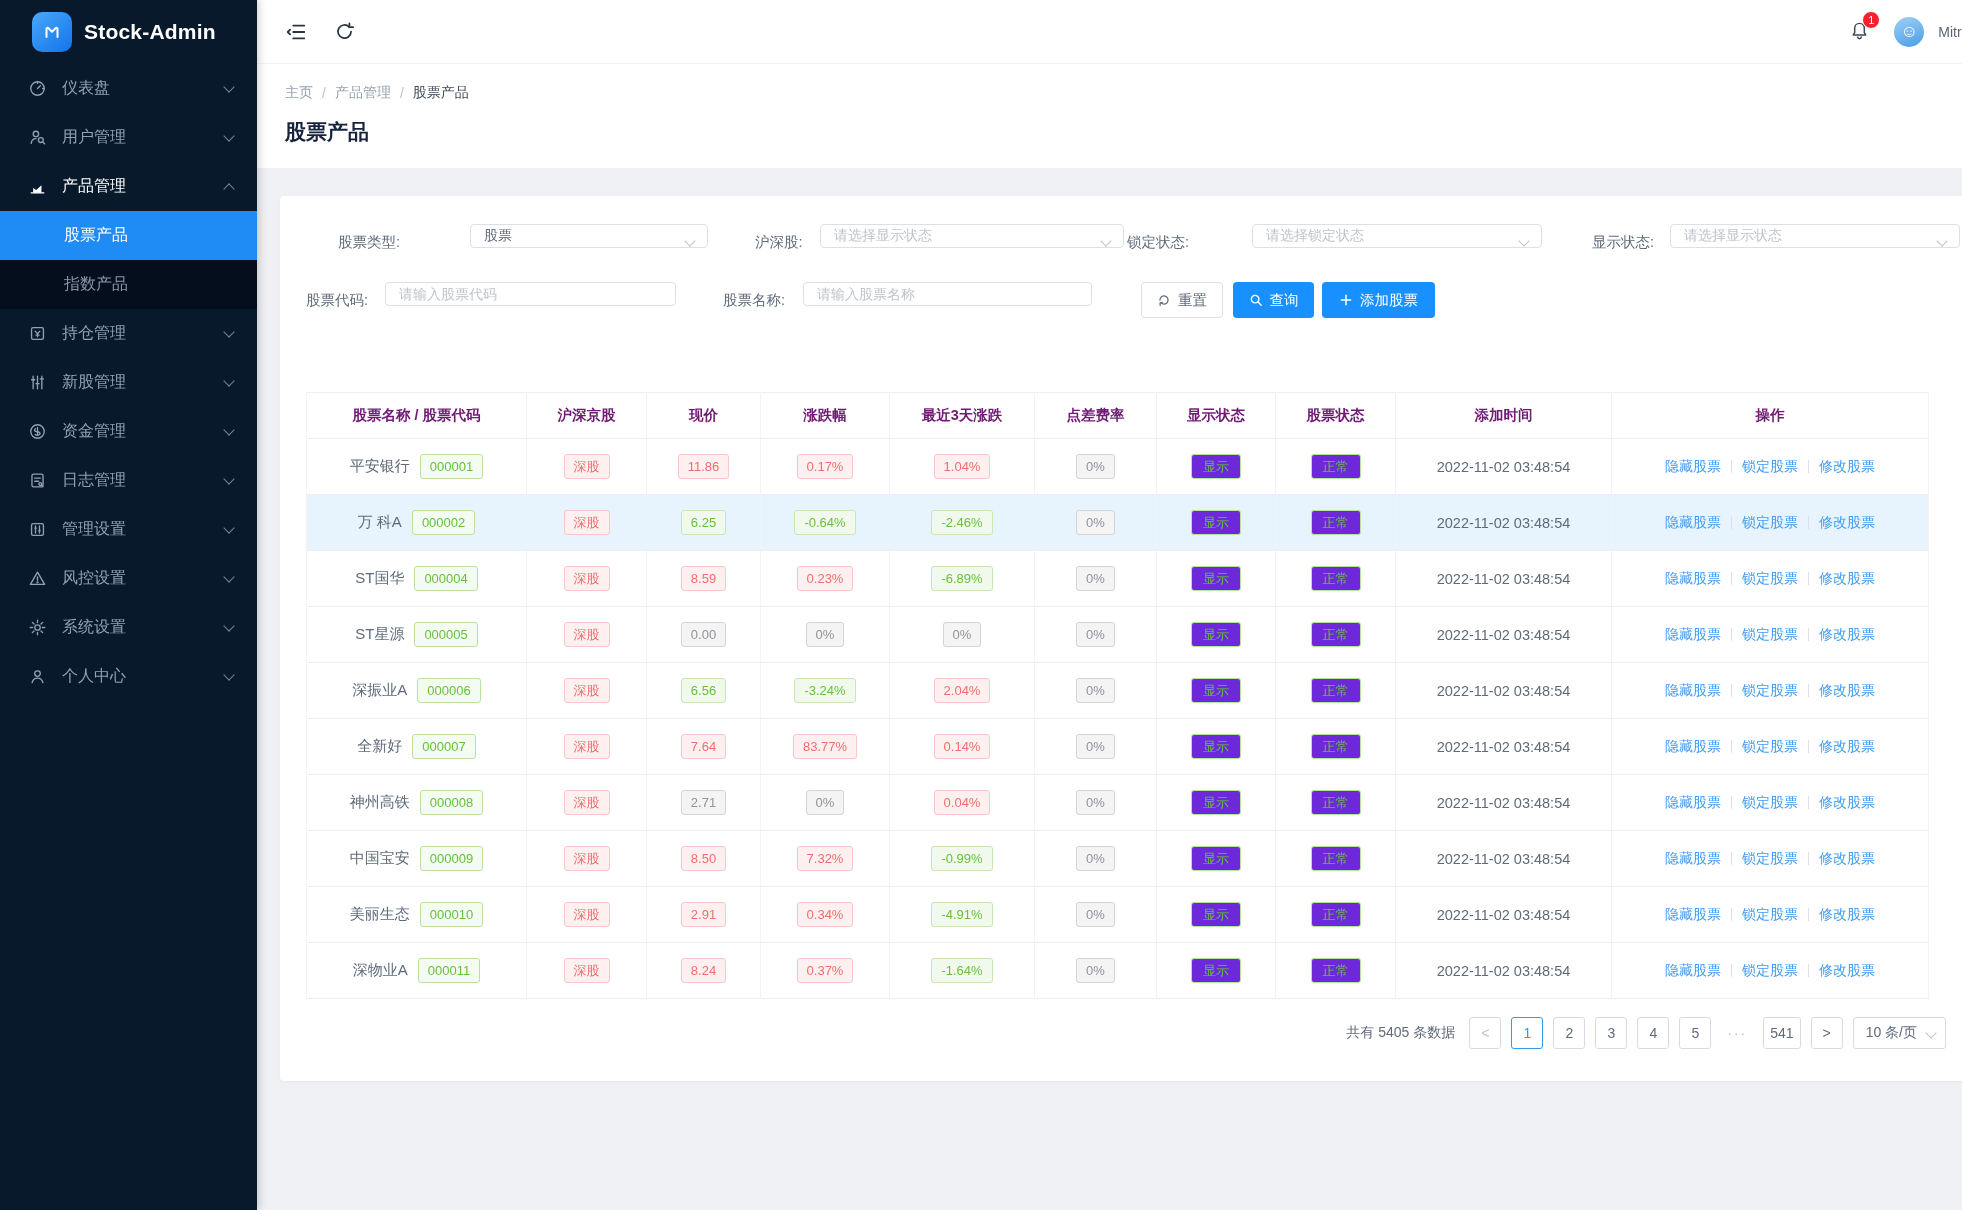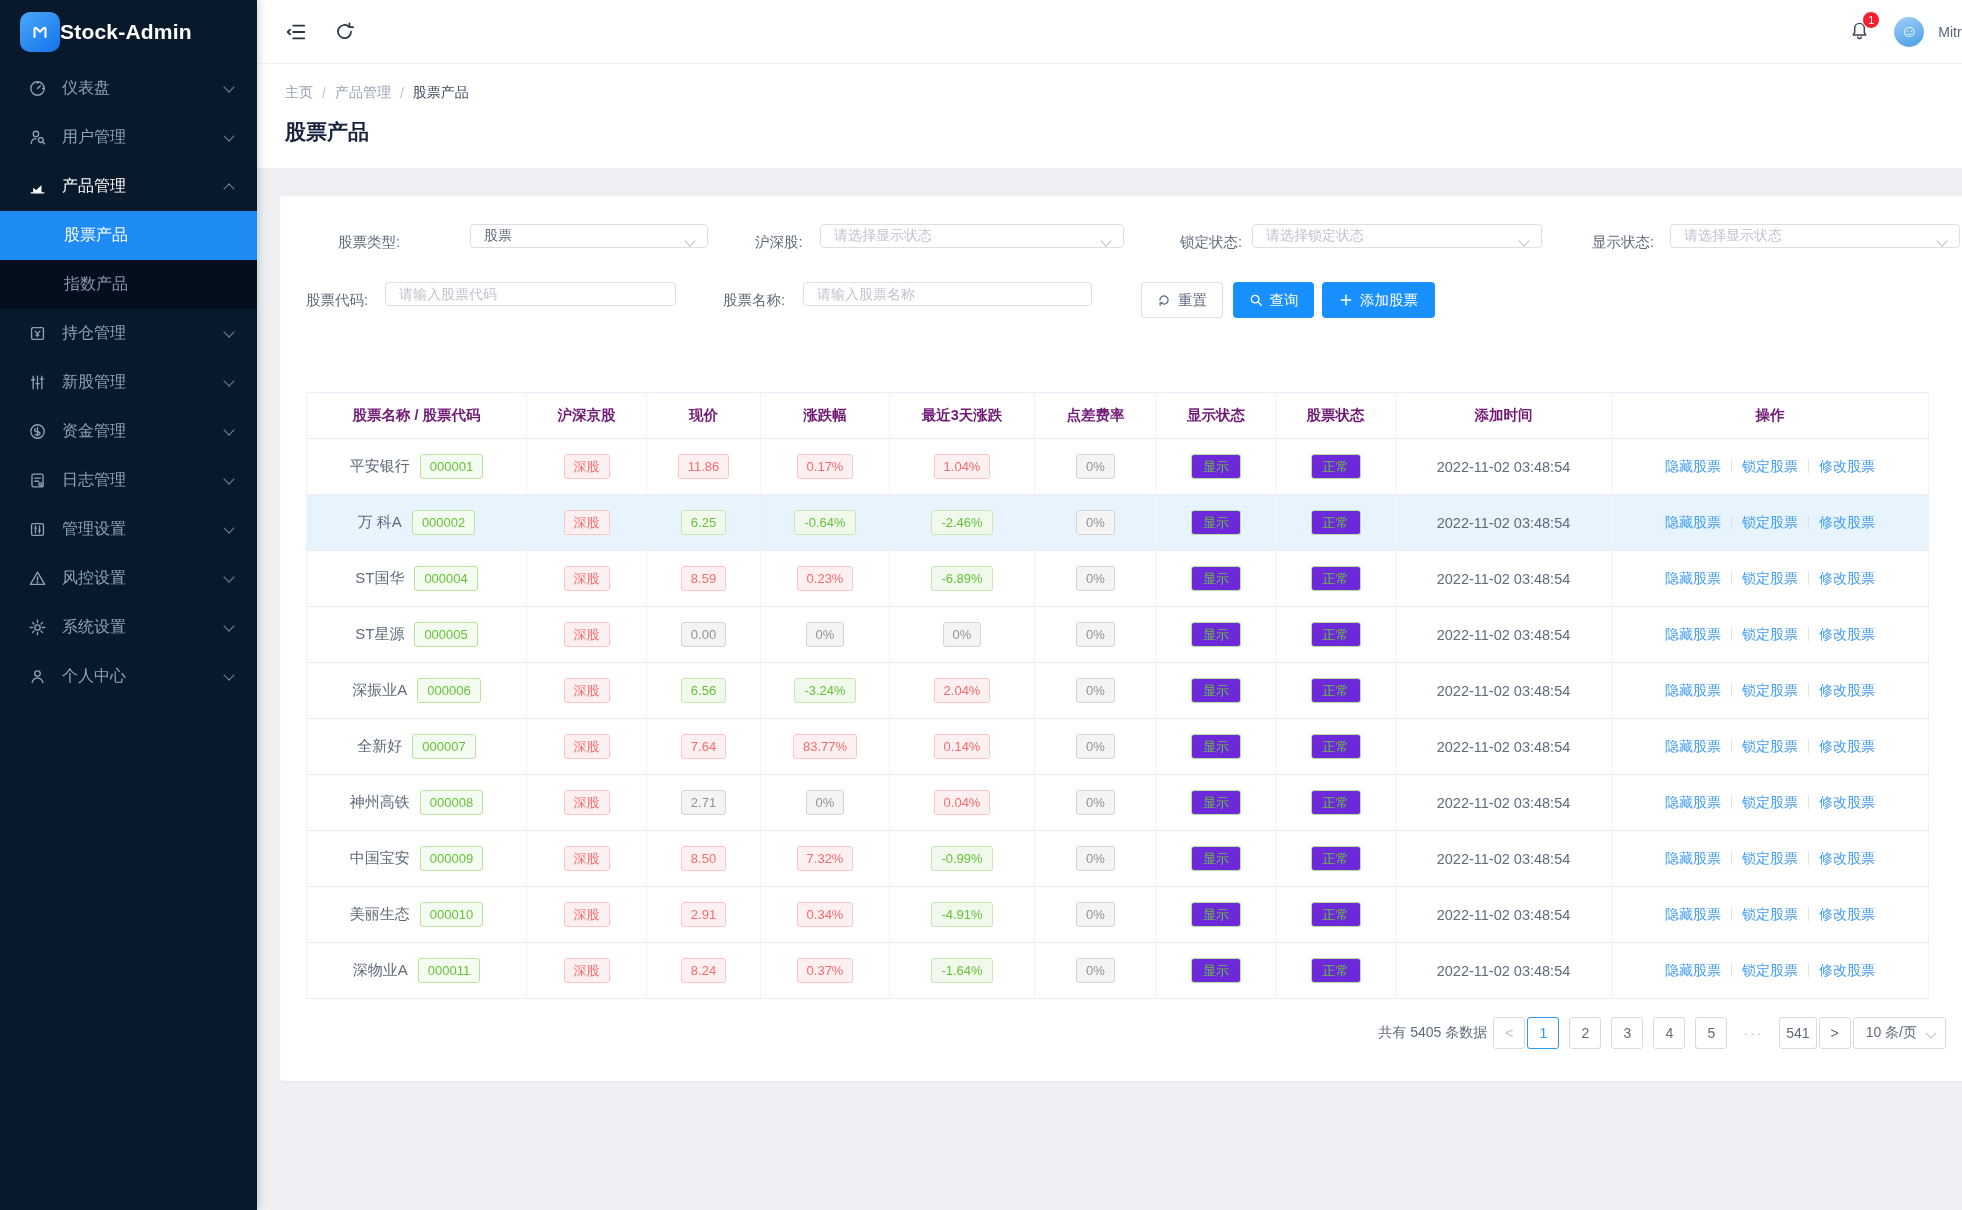--- a/index.html
+++ b/index.html
@@ -2,21 +2,21 @@
 <html><head>
 <meta charset="utf-8">
 <style>
   * { box-sizing: border-box; margin: 0; padding: 0; }
   html,body { width:1962px; height:1210px; overflow:hidden; }
   body { font-family:"Liberation Sans","DejaVu Sans",sans-serif; background:#eef0f4; color:#606266; }
   .app { display:flex; width:1962px; height:1210px; }
 
   
   .sidebar { width:257px; min-width:257px; height:1210px; background:#08192b; box-shadow:2px 0 8px rgba(0,0,0,.18); z-index:5; }
-  .logo { height:64px; display:flex; align-items:center; padding-left:20px; gap:0; cursor:pointer; }
+  .logo { height:64px; display:flex; align-items:center; padding-left:32px; gap:12px; cursor:pointer; }
   .logo-badge { width:40px; height:40px; border-radius:10px; background:linear-gradient(140deg,#4aa8f8,#1273eb); display:flex; align-items:center; justify-content:center; }
   .logo-text { color:#ffffff; font-size:21px; font-weight:bold; letter-spacing:.2px; }
   .side-item { height:49px; display:flex; align-items:center; padding:0 24px 0 27px; gap:15px; color:#93a0b3; font-size:16px; cursor:pointer; }
   .side-item .sicon { width:20px; height:20px; display:flex; align-items:center; justify-content:center; color:#93a0b3; }
   .side-item.parent-active { color:#ffffff; }
   .side-item.parent-active .sicon { color:#ffffff; }
   .caret { margin-left:auto; width:8px; height:8px; border:solid #76839a; border-width:0 1.5px 1.5px 0; transform:rotate(45deg); margin-top:-4px; }
   .caret.up { transform:rotate(-135deg); margin-top:4px; }
   .submenu { background:#050e1c; }
   .side-sub { height:49px; display:flex; align-items:center; padding-left:64px; color:#8b95a8; font-size:16px; cursor:pointer; }
@@ -69,21 +69,21 @@
   .b-up  { color:#f56c6c; background:#fef0f0; border-color:#f9c7c7; }
   .b-down{ color:#67c23a; background:#f0f9eb; border-color:#c6e8b3; }
   .b-flat{ color:#909399; background:#f4f4f5; border-color:#d3d4d6; }
   .b-code{ color:#67c23a; background:#f4fbf0; border-color:#b9e29f; }
   .b-ok  { color:#67c23a; background:#6d28d9; border-color:#b9e29f; padding:4px 11px; }
   .time { font-size:14.5px; color:#5f6b7a; }
   .alink { color:#3d9bf5; font-size:14px; text-decoration:none; cursor:pointer; }
   .act-sep { display:inline-block; width:1px; height:13px; background:#dcdfe6; margin:0 10px; vertical-align:middle; }
 
   
-  .pager { margin-top:18px; display:flex; justify-content:flex-end; align-items:center; gap:2px; padding-right:14px; font-size:14px; color:#5f6b7a; }
+  .pager { margin-top:18px; display:flex; justify-content:flex-end; align-items:center; gap:10px; padding-right:14px; font-size:14px; color:#5f6b7a; }
   .pg-total { margin-right:4px; }
   .pg-btn { min-width:32px; height:32px; line-height:30px; text-align:center; border:1px solid #d6dbe3; border-radius:3px; background:#fff; color:#5f6b7a; cursor:pointer; font-size:14px; padding:0 6px; }
   .pg-btn.active { border-color:#2e9bf0; color:#2e9bf0; }
   .pg-btn.arrow-prev { color:#c0c4cc; }
   .pg-btn.dots { border:none; color:#b8bec9; letter-spacing:2px; cursor:default; }
   .pg-size { position:relative; height:32px; border:1px solid #d6dbe3; border-radius:3px; background:#fff; display:flex; align-items:center; padding:0 28px 0 12px; cursor:pointer; }
   .pg-size .sel-arrow { top:11px; right:10px; }
 </style>
 </head>
 <body>
@@ -277,21 +277,21 @@
           <span class="flabel" style="left:0">股票类型:</span>
           <div class="sel" style="left:132px;width:238px">
             <span class="sel-value">股票</span>
             <span class="sel-arrow"></span>
           </div>
           <span class="flabel" style="left:417px">沪深股:</span>
           <div class="sel" style="left:482px;width:304px">
             <span>请选择显示状态</span>
             <span class="sel-arrow"></span>
           </div>
-          <span class="flabel" style="left:842px">锁定状态:</span>
+          <span class="flabel" style="left:789px">锁定状态:</span>
           <div class="sel" style="left:914px;width:290px">
             <span>请选择锁定状态</span>
             <span class="sel-arrow"></span>
           </div>
           <span class="flabel" style="left:1254px">显示状态:</span>
           <div class="sel" style="left:1332px;width:290px">
             <span>请选择显示状态</span>
             <span class="sel-arrow"></span>
           </div>
         </div>

